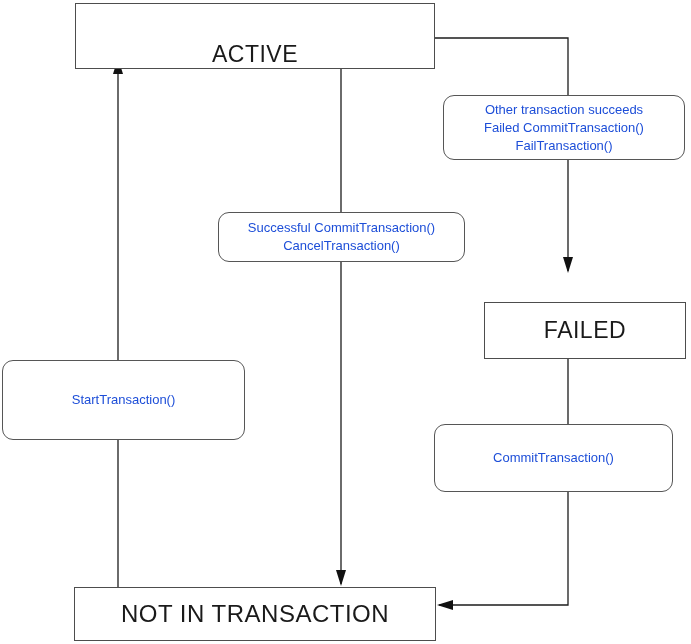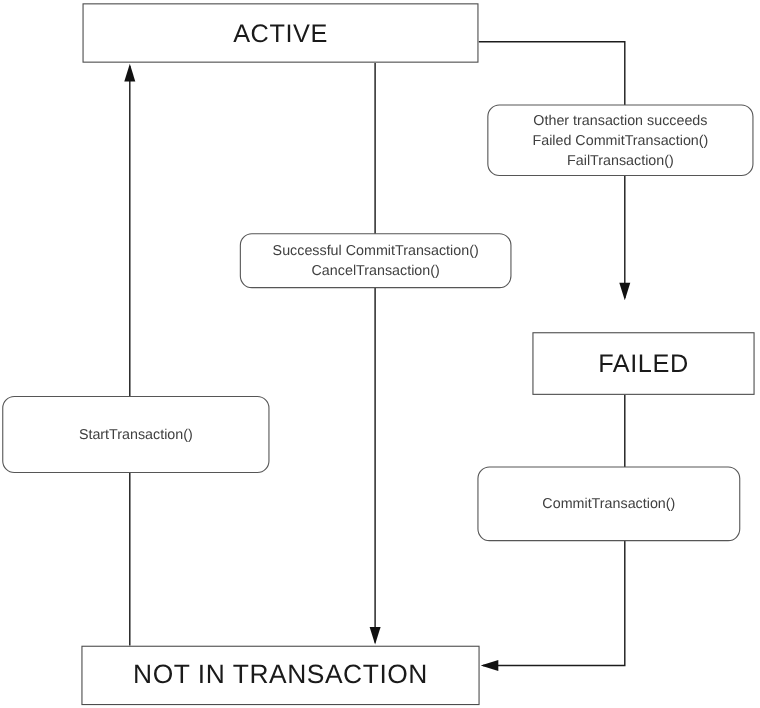--- a/index.html
+++ b/index.html
@@ -37,42 +37,42 @@
     background: #ffffff;
     border: 1px solid #4d4d4d;
     display: flex;
     align-items: center;
     justify-content: center;
     color: #1a1a1a;
     font-size: 23px;
     letter-spacing: 0.5px;
     text-align: center;
   }
-  .state-active   { left: 75px;  top: 3px;   width: 360px; height: 54px; }
+  .state-active   { left: 75px;  top: 3px;   width: 360px; height: 66px; align-items: flex-end; }
   .state-failed   { left: 484px; top: 274px; width: 202px; height: 57px; margin-top: 28px; }
   .state-nit      { left: 74px;  top: 587px; width: 362px; height: 54px; font-size: 24px; text-align: center; }
 
   .label-box {
     position: absolute;
     box-sizing: border-box;
     background: #ffffff;
     border: 1px solid #565656;
     border-radius: 11px;
     display: flex;
     flex-direction: column;
     align-items: center;
     justify-content: center;
-    color: #404040;
+    color: #1d4ed8;
     font-size: 13px;
     line-height: 18px;
     text-align: center;
   }
   .label-fail    { left: 443px; top: 95px;  width: 242px; height: 65px; }
   .label-success { left: 218px; top: 212px; width: 247px; height: 50px; }
-  .label-start   { left: 2px;   top: 360px; width: 243px; height: 70px; }
+  .label-start   { left: 2px;   top: 360px; width: 243px; height: 80px; }
   .label-commit  { left: 434px; top: 424px; width: 239px; height: 68px; }
   .label-line { display: block; }
 </style>
 </head>
 <body>
 
 <div class="canvas">
 
   <svg class="edges-svg" viewBox="0 0 691 644" xmlns="http://www.w3.org/2000/svg">
 

